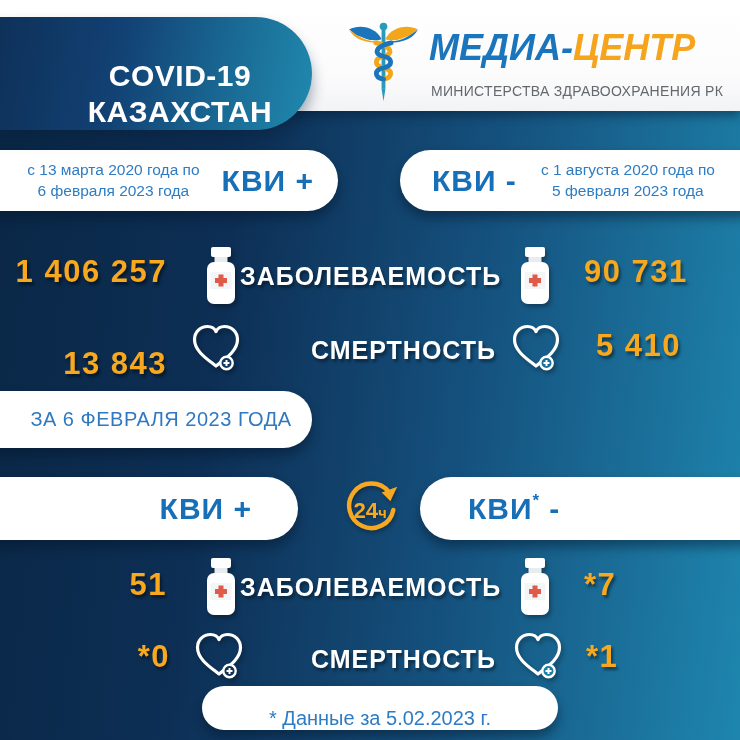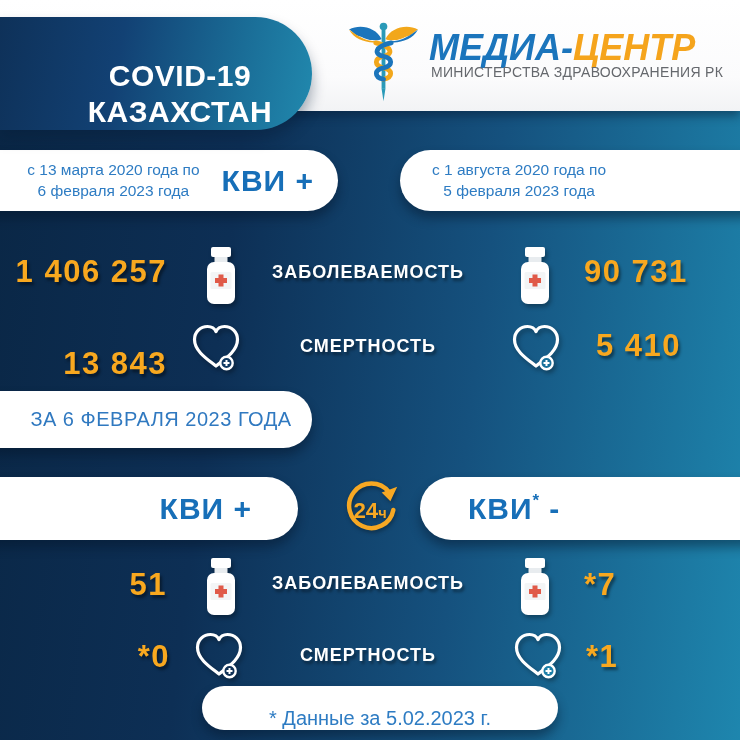--- a/index.html
+++ b/index.html
@@ -22,21 +22,21 @@
     box-shadow:0 9px 14px rgba(8,28,55,.38);
     display:flex; align-items:flex-end; justify-content:center; padding-left:48px;
   }
   .covid-badge .badge-text {
     color:#fff; font-weight:bold; font-size:30px; line-height:1.2;
     text-align:center; letter-spacing:.5px;
   }
   .logo-svg { position:absolute; top:18px; left:342px; width:83px; height:90px; }
   .brand { position:absolute; top:27px; left:429px; font-size:36px; font-weight:bold; white-space:nowrap; }
   .brand .p1 { color:#1B75BC;font-style:italic; } .brand .p2 { color:#F5A41C;font-style:italic; }
-  .brand-sub { position:absolute; top:64px; left:431px; font-size:14px; color:#65686D; letter-spacing:.3px; white-space:nowrap; }
+  .brand-sub { position:absolute; top:83px; left:431px; font-size:14px; color:#65686D; letter-spacing:.3px; white-space:nowrap; }
   
   .main-bg {
     position:absolute; top:111px; left:0; width:740px; height:629px; z-index:0;
     background:linear-gradient(97deg,#0a2746 0%,#0d2f55 30%,#15517e 62%,#1e86ae 100%);
   }
   
   .pill { position:absolute; background:#fff; z-index:1; box-shadow:0 7px 11px rgba(4,20,40,.45); }
   .period-left  { top:150px; left:-34px; width:372px; height:61px; border-radius:31px;
                   display:flex; align-items:center; justify-content:flex-end; gap:22px; padding-right:24px; }
   .period-right { top:150px; left:400px; width:374px; height:61px; border-radius:31px;
@@ -51,22 +51,22 @@
   .kvi-pill-left  { top:477px; left:-34px; width:332px; height:63px; border-radius:32px;
                     display:flex; align-items:center; justify-content:flex-end; padding-right:46px; }
   .kvi-pill-right { top:477px; left:420px; width:354px; height:63px; border-radius:32px;
                     display:flex; align-items:center; padding-left:48px; }
   .footnote-pill { top:686px; left:202px; width:356px; height:44px; border-radius:22px;
                    display:flex; align-items:flex-end; justify-content:center; }
   .footnote-pill .t { color:#2E7CC3; font-size:20px; white-space:nowrap; }
   
   .num { position:absolute; z-index:1; color:#F8A81F; font-weight:bold; font-size:31px;
          letter-spacing:1.5px; white-space:nowrap; text-shadow:2px 3px 3px rgba(0,0,0,.45); }
-  .metric { position:absolute; z-index:1; color:#fff; font-weight:bold; font-size:18px;
-            letter-spacing:1px; text-align:center; text-shadow:2px 3px 3px rgba(0,0,0,.4); white-space:nowrap; }
+  .metric { position:absolute; z-index:1; color:#fff; font-weight:bold; font-size:25px;
+            letter-spacing:1px; text-align:right; text-shadow:2px 3px 3px rgba(0,0,0,.4); white-space:nowrap; }
   .icon { position:absolute; z-index:1; filter:drop-shadow(2px 3px 2px rgba(0,0,0,.3)); }
   .v-l { left:0; width:167px; text-align:right; }
   .m-c { left:240px; width:256px; }
   .icon-24h { position:absolute; top:478px; left:336px; width:72px; height:62px; z-index:1;
               filter:drop-shadow(1px 2px 2px rgba(0,0,0,.35)); }
 </style>
 </head>
 <body>
 
 <div id="canvas">
@@ -97,20 +97,21 @@
   </div>
 
   <div class="pill period-left">
     <div class="period-text">
       <div>с 13 марта 2020 года по</div>
       <div>6 февраля 2023 года</div>
     </div>
     <div class="kvi-big">КВИ +</div>
   </div>
   <div class="pill period-right">
+    <div class="kvi-big">КВИ -</div>
     <div class="period-text">
       <div>с 1 августа 2020 года по</div>
       <div>5 февраля 2023 года</div>
     </div>
   </div>
 
   <div class="num v-l" style="top:254px;">1 406 257</div>
   <svg class="icon" style="top:247px; left:198px; width:46px; height:58px;" viewBox="0 0 46 58">
     <rect x="13" y="0" width="20" height="10" rx="2" fill="#FFFFFF"></rect>
       <rect x="16.5" y="10" width="13" height="5" fill="#E8ECEF"></rect>

